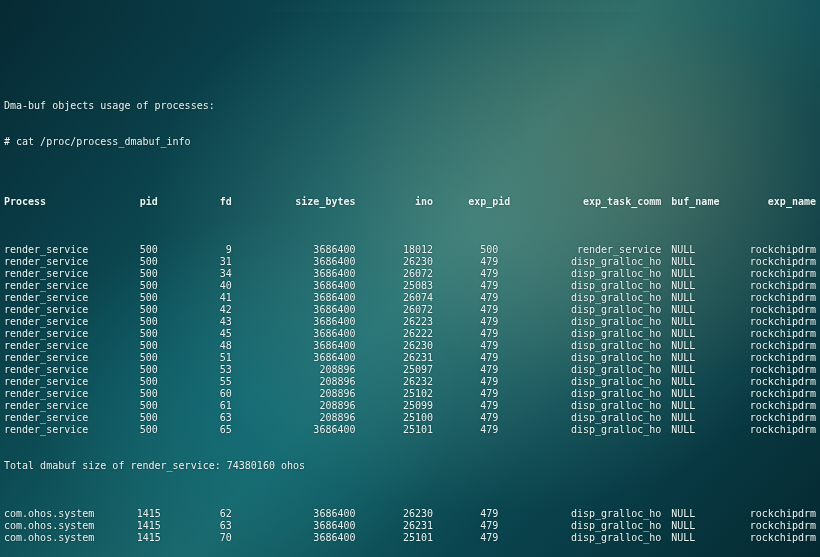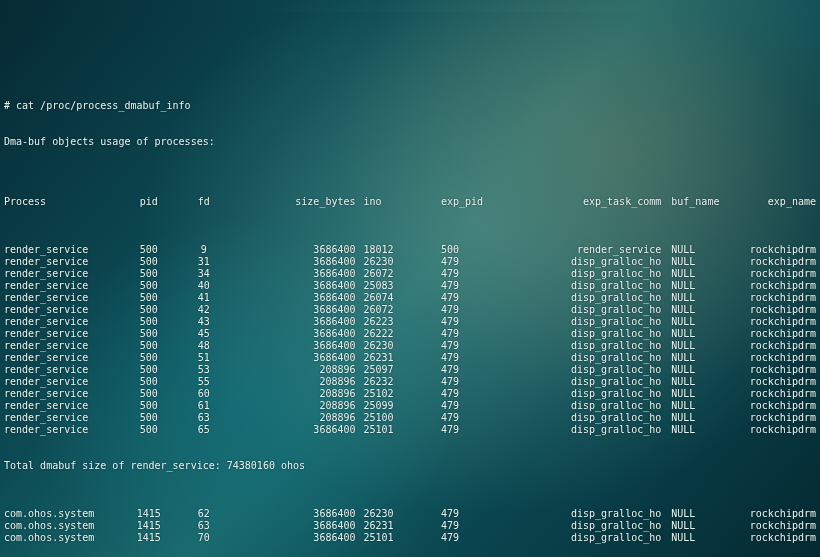--- a/index.html
+++ b/index.html
@@ -21,38 +21,38 @@
     white-space: pre;
   }
   .term {
     padding: 4px 4px 0 4px;
   }
   .row { display:flex; }
   .row span { display:inline-block; overflow:hidden; }
   
   .c-proc  { width: 122px; }
   .c-pid   { width:  56px; text-align:center;}
-  .c-fd    { width:  58px; text-align:center; padding-right:8px; }
+  .c-fd    { width:  58px; text-align:right; padding-right:8px; }
   .c-size  { width: 120px; text-align:right; padding-right:8px; }
-  .c-ino   { width:  72px; text-align:left; padding-right:8px;}
-  .c-epid  { width: 100px; text-align:left; padding-right:8px; }
+  .c-ino   { width:  72px; text-align:right; padding-right:8px;}
+  .c-epid  { width: 100px; text-align:center; padding-right:8px; }
   .c-etask { width: 120px; text-align:right; padding-right:10px; }
   .c-buf   { width:  60px; }
   .c-exp   { width:  90px; text-align:right; }
-  .hdr { font-weight: normal; }
+  .hdr { font-weight: bold; }
 </style>
 </head>
 <body>
 
 
 <div class="term">
 
   
+  <div>Dma-buf objects usage of processes:</div>
   <div># cat /proc/process_dmabuf_info</div>
-  <div>Dma-buf objects usage of processes:</div>
 
   
   <div class="row hdr">
     <span class="c-proc">Process</span>
     <span class="c-pid">pid</span>
     <span class="c-fd">fd</span>
     <span class="c-size">size_bytes</span>
     <span class="c-ino">ino</span>
     <span class="c-epid">exp_pid</span>
     <span class="c-etask">exp_task_comm</span>

